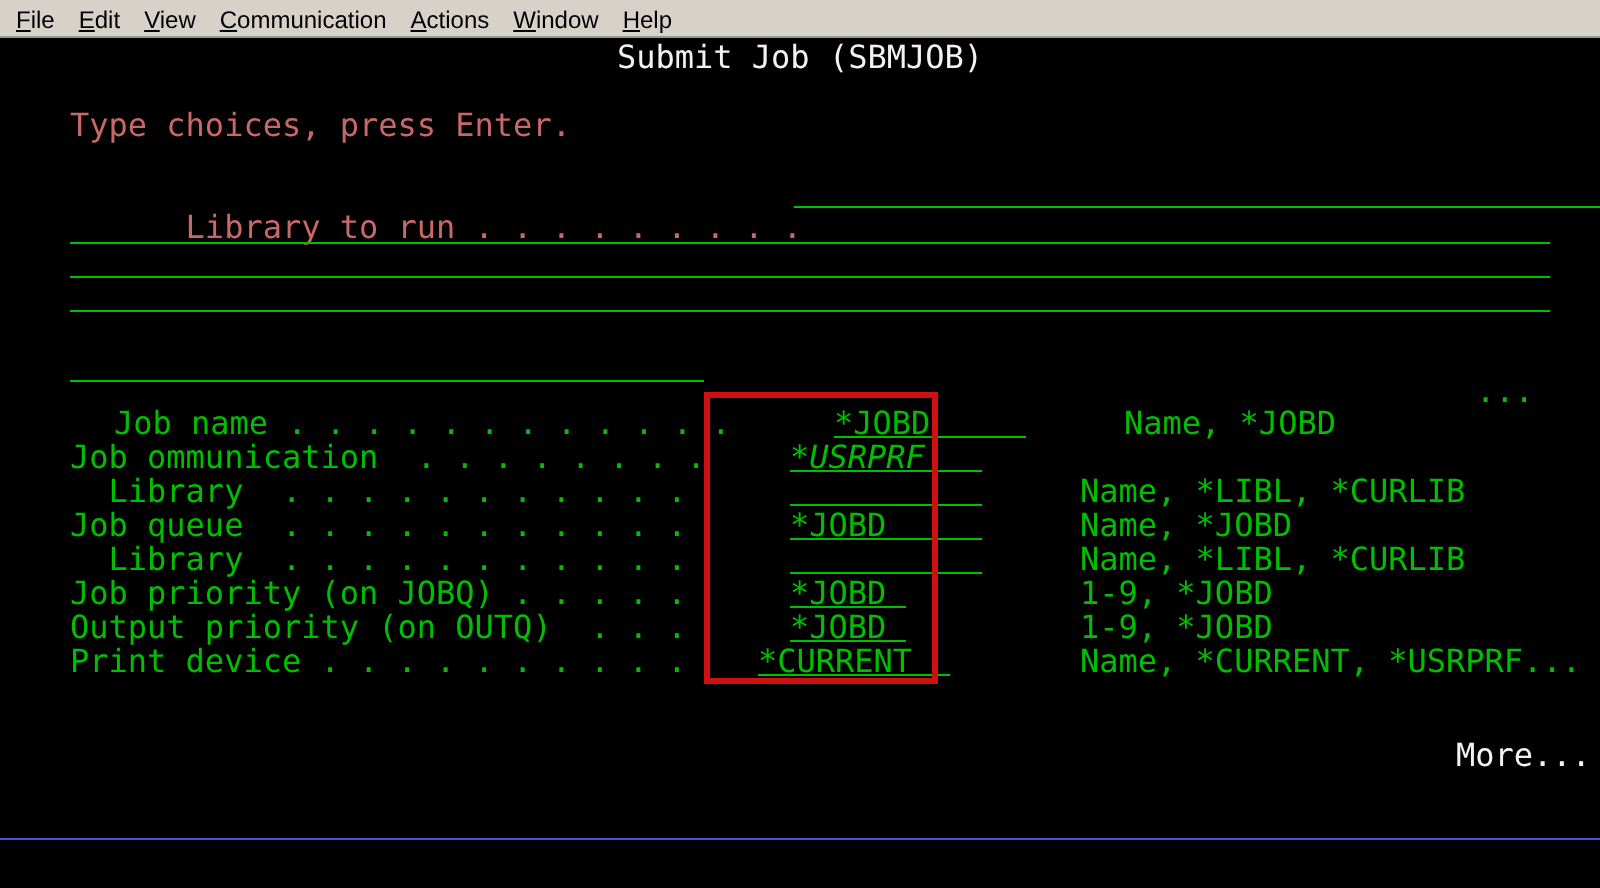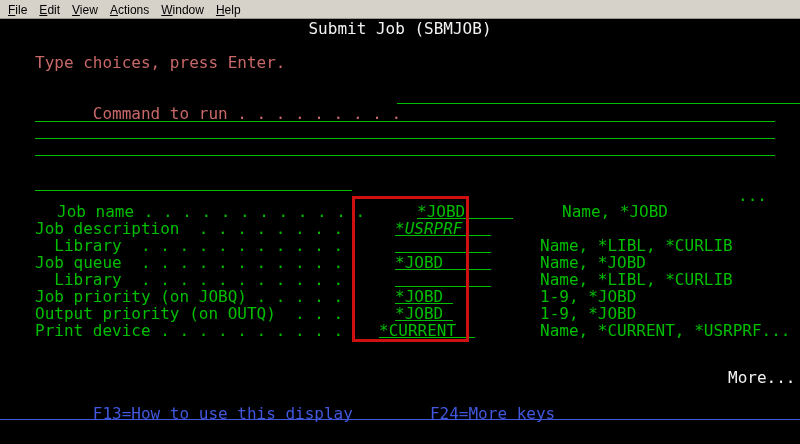--- a/index.html
+++ b/index.html
@@ -37,64 +37,62 @@
 </style>
 </head>
 <body>
 
 <div class="app">
 
   <div class="menubar">
       <span class="menu-item"><u>F</u>ile</span>
       <span class="menu-item"><u>E</u>dit</span>
       <span class="menu-item"><u>V</u>iew</span>
+      <span class="menu-item"><u>C</u>ommunication</span>
       <span class="menu-item"><u>A</u>ctions</span>
       <span class="menu-item"><u>W</u>indow</span>
       <span class="menu-item"><u>H</u>elp</span>
     </div>
 
   <div class="terminal">
 
     <div class="row salmon" style="top:54px">Type choices, press Enter.</div>
 
     <div class="row title" style="top:20px">Submit Job (SBMJOB)</div>
 
     <div class="row" style="top:88px">
-      <span class="salmon pre">Command to run . . . . . . . . .</span>
+      <span class="salmon pre">Library to run . . . . . . . . .</span>
       <span class="field" style="left:362px; width:413px;"></span>
     </div>
     <div id="contlines">
         <div class="contline" style="top: 121px; left: 35px; width: 740px;"></div>
         <div class="contline" style="top: 138px; left: 35px; width: 740px;"></div>
         <div class="contline" style="top: 155px; left: 35px; width: 740px;"></div>
       </div>
 
     <div class="row" style="top:170px">
       <span class="green" style="position:absolute; left:703px;">...</span>
     </div>
     <div class="contline" style="top:190px; left:35px; width:317px;"></div>
 
     <div id="paramrows">
         <div class="row" style="top: 203px; margin-left: 22px;"><span class="pre green">Job name . . . . . . . . . . . .</span><span class="field" style="left: 360px; width: 96px;">*JOBD</span><span class="green" style="position: absolute; left: 505px; white-space: pre;">Name, *JOBD</span></div>
-        <div class="row" style="top: 220px;"><span class="pre green">Job description  . . . . . . . .</span><span class="field" style="left: 360px; width: 96px; font-style: italic;">*USRPRF</span></div>
+        <div class="row" style="top: 220px;"><span class="pre green">Job ommunication  . . . . . . . .</span><span class="field" style="left: 360px; width: 96px; font-style: italic;">*USRPRF</span></div>
         <div class="row" style="top: 237px;"><span class="pre green">  Library  . . . . . . . . . . .</span><span class="field" style="left: 360px; width: 96px;"></span><span class="green" style="position: absolute; left: 505px; white-space: pre;">Name, *LIBL, *CURLIB</span></div>
         <div class="row" style="top: 254px;"><span class="pre green">Job queue  . . . . . . . . . . .</span><span class="field" style="left: 360px; width: 96px;">*JOBD</span><span class="green" style="position: absolute; left: 505px; white-space: pre;">Name, *JOBD</span></div>
         <div class="row" style="top: 271px;"><span class="pre green">  Library  . . . . . . . . . . .</span><span class="field" style="left: 360px; width: 96px;"></span><span class="green" style="position: absolute; left: 505px; white-space: pre;">Name, *LIBL, *CURLIB</span></div>
         <div class="row" style="top: 288px;"><span class="pre green">Job priority (on JOBQ) . . . . .</span><span class="field" style="left: 360px; width: 58px;">*JOBD</span><span class="green" style="position: absolute; left: 505px; white-space: pre;">1-9, *JOBD</span></div>
         <div class="row" style="top: 305px;"><span class="pre green">Output priority (on OUTQ)  . . .</span><span class="field" style="left: 360px; width: 58px;">*JOBD</span><span class="green" style="position: absolute; left: 505px; white-space: pre;">1-9, *JOBD</span></div>
         <div class="row" style="top: 322px;"><span class="pre green">Print device . . . . . . . . . .</span><span class="field" style="left: 344px; width: 96px;">*CURRENT</span><span class="green" style="position: absolute; left: 505px; white-space: pre;">Name, *CURRENT, *USRPRF...</span></div>
       </div>
 
     <div class="row" style="top:352px">
       <span class="white" style="position:absolute; left:693px;">More...</span>
     </div>
 
-    <div class="row blue" style="top:388px">
-      <span class="pre">F13=How to use this display        F24=More keys</span>
-    </div>
 
     <div class="oia-sep"></div>
     <div class="row" style="top:426px; left:0; width:800px;">
       <span class="oia-text" style="position:absolute; left:8px;">MA*+  A</span>
       
     </div>
 
     <div class="redbox"></div>
 
   </div>

